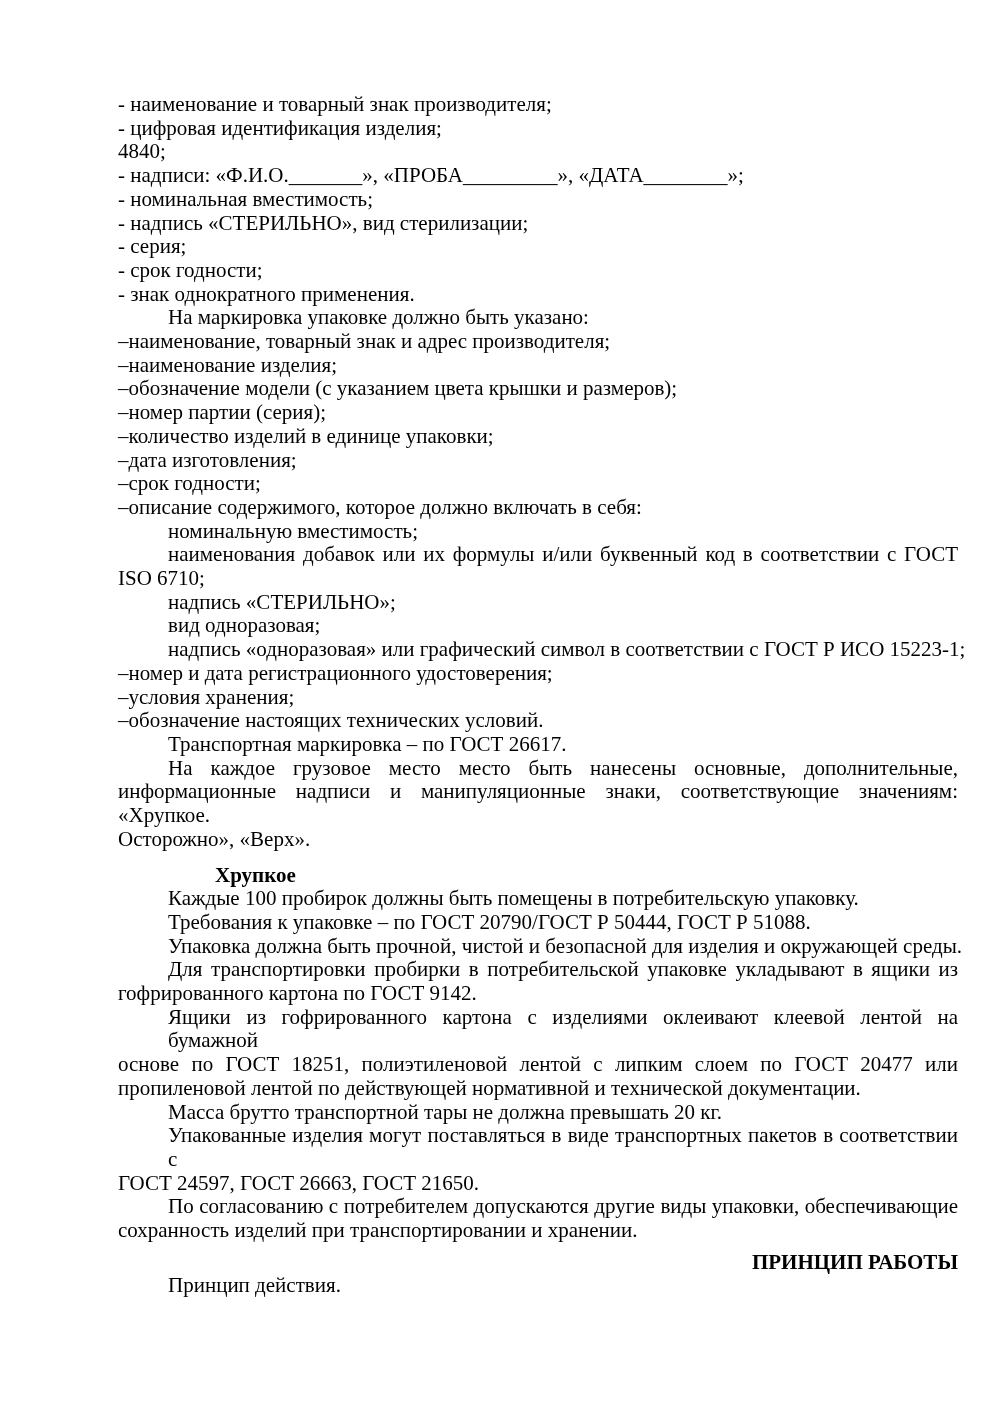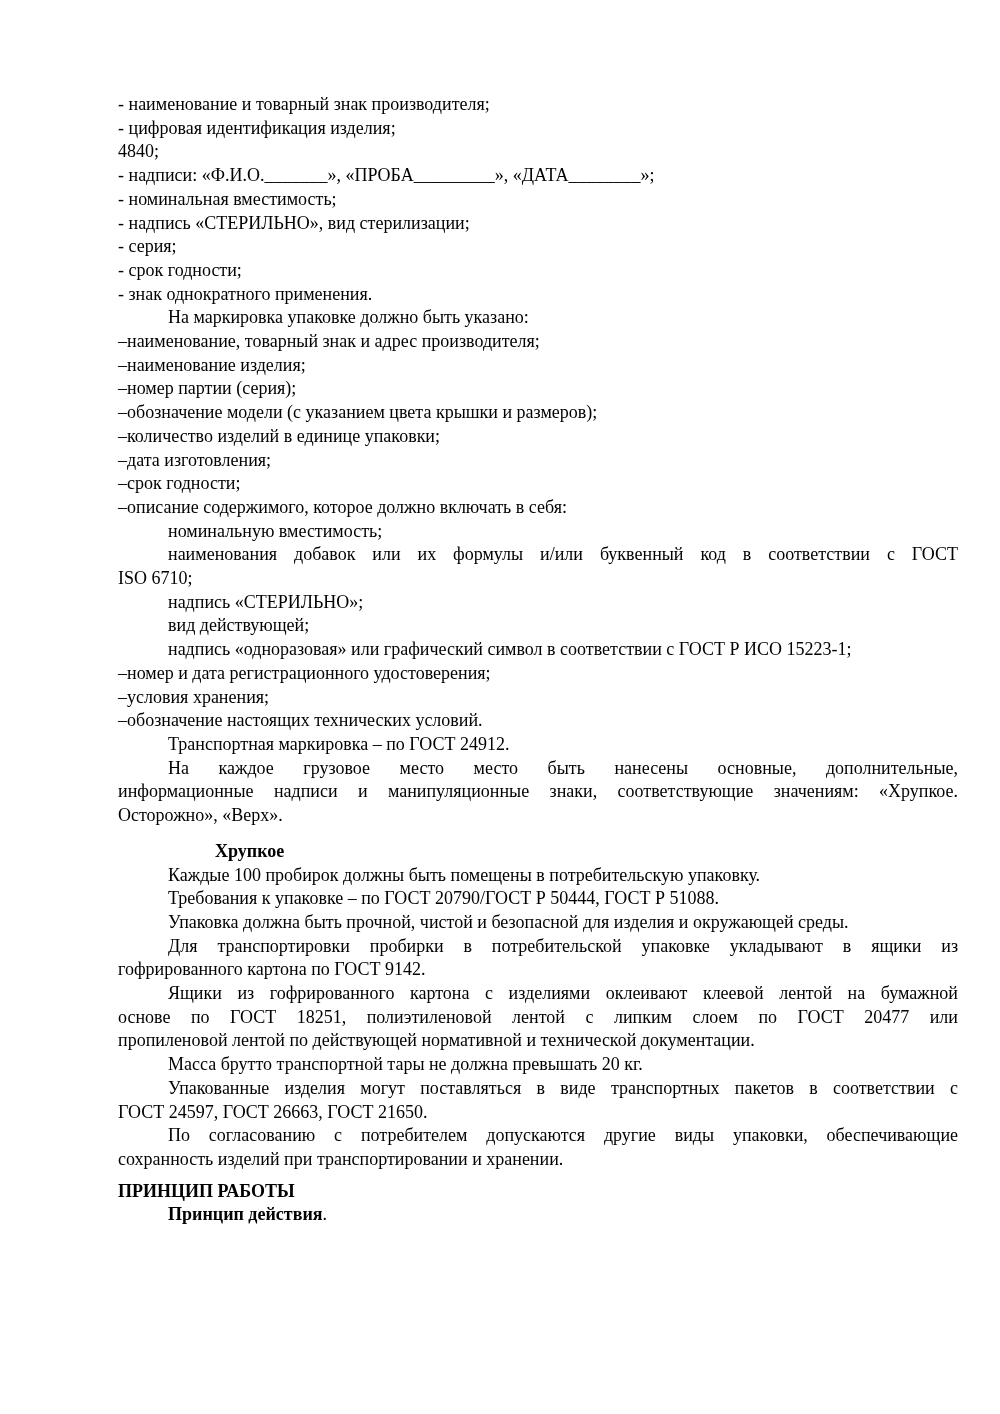--- a/index.html
+++ b/index.html
@@ -14,80 +14,80 @@
     background: #ffffff;
     overflow: hidden;
     font-family: "Liberation Serif", "DejaVu Serif", serif;
     color: #000000;
   }
   .content {
     position: absolute;
     left: 118px;
     top: 93px;
     width: 840px;
-    font-size: 18px;
+    font-size: 21px;
     line-height: 23.7px;
     text-rendering: optimizeLegibility;
   }
   .line {
     white-space: nowrap;
     text-align: left;
   }
   .line.ind { padding-left: 50px; }
   .line.stretch {
     white-space: normal;
     text-align: justify;
     text-align-last: justify;
   }
   .line.h-section {
     font-weight: bold;
     padding-left: 97px;
   }
   .line.h-center {
     font-weight: bold;
-    text-align: left;
+    text-align: right;
     padding-left: 0;
   }
   .line.lead { padding-left: 50px; }
-  .line.lead b { font-weight: bold; text-align: center; }
+  .line.lead b { font-weight: normal; text-align: center; }
   .gap { width: 100%; }
 </style>
 </head>
 <body>
 
 <div class="page">
   <div class="content" id="doc-content">
       <div class="line li">- наименование и товарный знак производителя;</div>
       <div class="line li">- цифровая идентификация изделия;</div>
       <div class="line p">4840;</div>
       <div class="line li">- надписи: «Ф.И.О._______», «ПРОБА_________», «ДАТА________»;</div>
       <div class="line li">- номинальная вместимость;</div>
       <div class="line li">- надпись «СТЕРИЛЬНО», вид стерилизации;</div>
       <div class="line li">- серия;</div>
       <div class="line li">- срок годности;</div>
       <div class="line li">- знак однократного применения.</div>
       <div class="line ind">На маркировка упаковке должно быть указано:</div>
       <div class="line li">–наименование, товарный знак и адрес производителя;</div>
       <div class="line li">–наименование изделия;</div>
+      <div class="line li">–обозначение модели (с указанием цвета крышки и размеров);</div>
       <div class="line li">–номер партии (серия);</div>
-      <div class="line li">–обозначение модели (с указанием цвета крышки и размеров);</div>
       <div class="line li">–количество изделий в единице упаковки;</div>
       <div class="line li">–дата изготовления;</div>
       <div class="line li">–срок годности;</div>
       <div class="line li">–описание содержимого, которое должно включать в себя:</div>
       <div class="line ind">номинальную вместимость;</div>
       <div class="line ind stretch">наименования добавок или их формулы и/или буквенный код в соответствии с ГОСТ</div>
       <div class="line p">ISO 6710;</div>
       <div class="line ind">надпись «СТЕРИЛЬНО»;</div>
-      <div class="line ind">вид действующей;</div>
+      <div class="line ind">вид одноразовая;</div>
       <div class="line ind">надпись «одноразовая» или графический символ в соответствии с ГОСТ Р ИСО 15223-1;</div>
       <div class="line li">–номер и дата регистрационного удостоверения;</div>
       <div class="line li">–условия хранения;</div>
       <div class="line li">–обозначение настоящих технических условий.</div>
-      <div class="line ind">Транспортная маркировка – по ГОСТ 24912.</div>
+      <div class="line ind">Транспортная маркировка – по ГОСТ 26617.</div>
       <div class="line ind stretch">На каждое грузовое место место быть нанесены основные, дополнительные,</div>
       <div class="line p stretch">информационные надписи и манипуляционные знаки, соответствующие значениям: «Хрупкое.</div>
       <div class="line p">Осторожно», «Верх».</div>
       <div class="gap" style="height: 12px;"></div>
       <div class="line h-section">Хрупкое</div>
       <div class="line ind">Каждые 100 пробирок должны быть помещены в потребительскую упаковку.</div>
       <div class="line ind">Требования к упаковке – по ГОСТ 20790/ГОСТ Р 50444, ГОСТ Р 51088.</div>
       <div class="line ind">Упаковка должна быть прочной, чистой и безопасной для изделия и окружающей среды.</div>
       <div class="line ind stretch">Для транспортировки пробирки в потребительской упаковке укладывают в ящики из</div>
       <div class="line p">гофрированного картона по ГОСТ 9142.</div>

